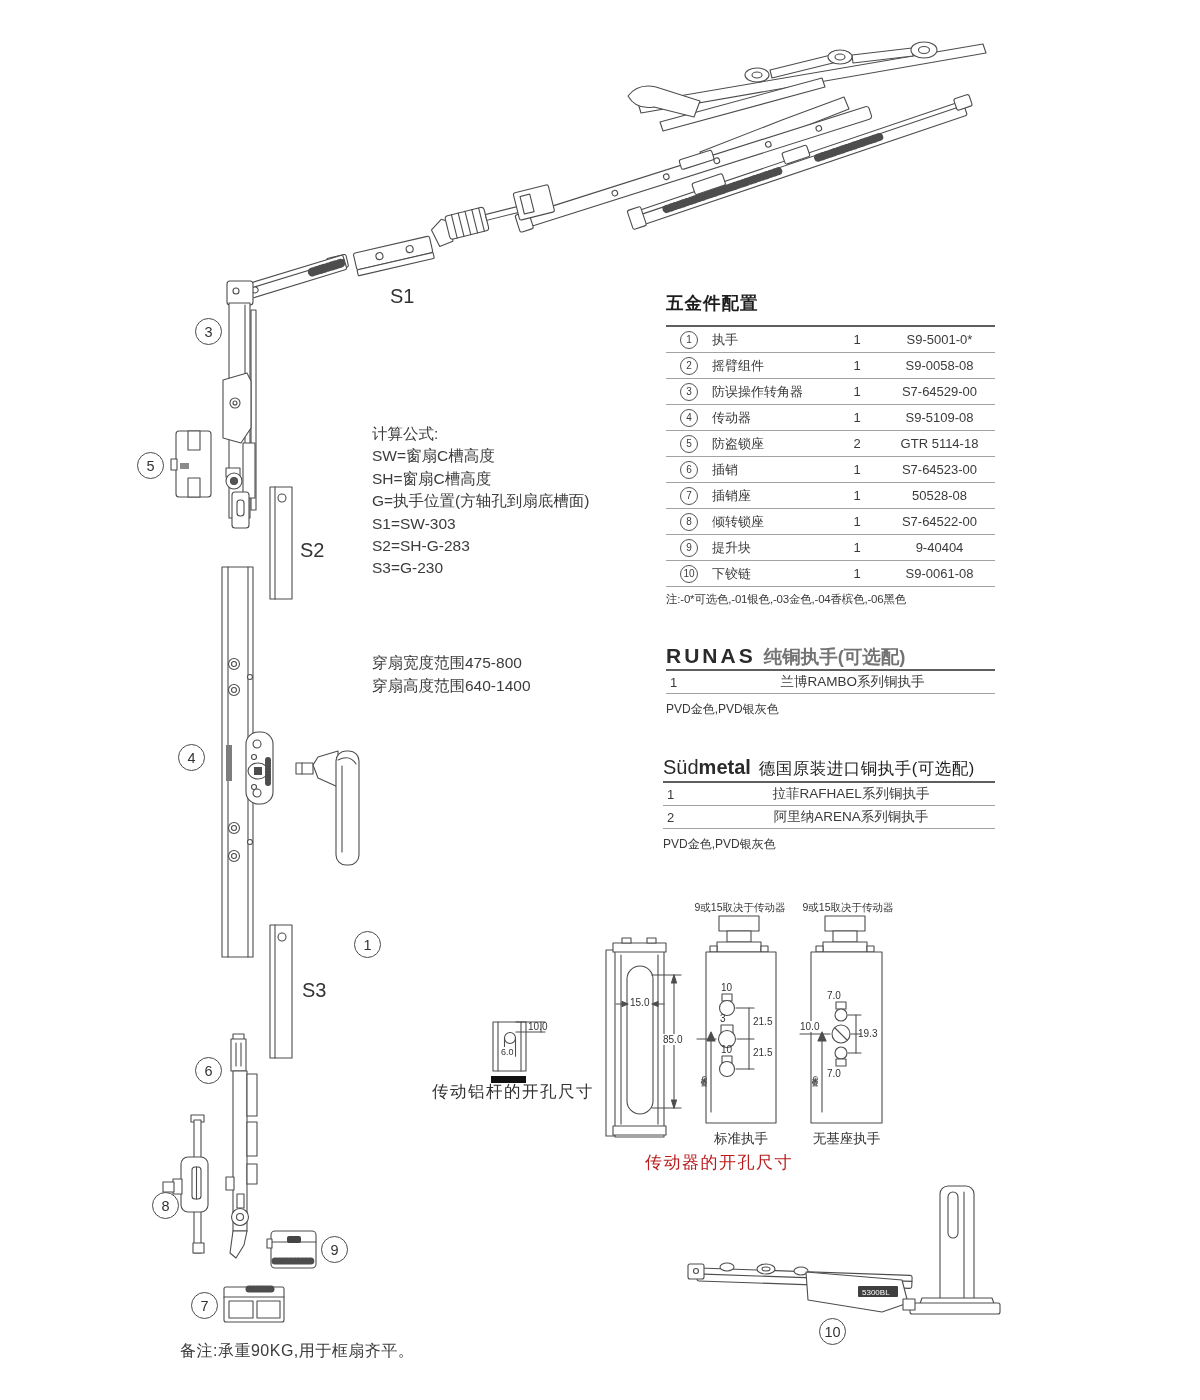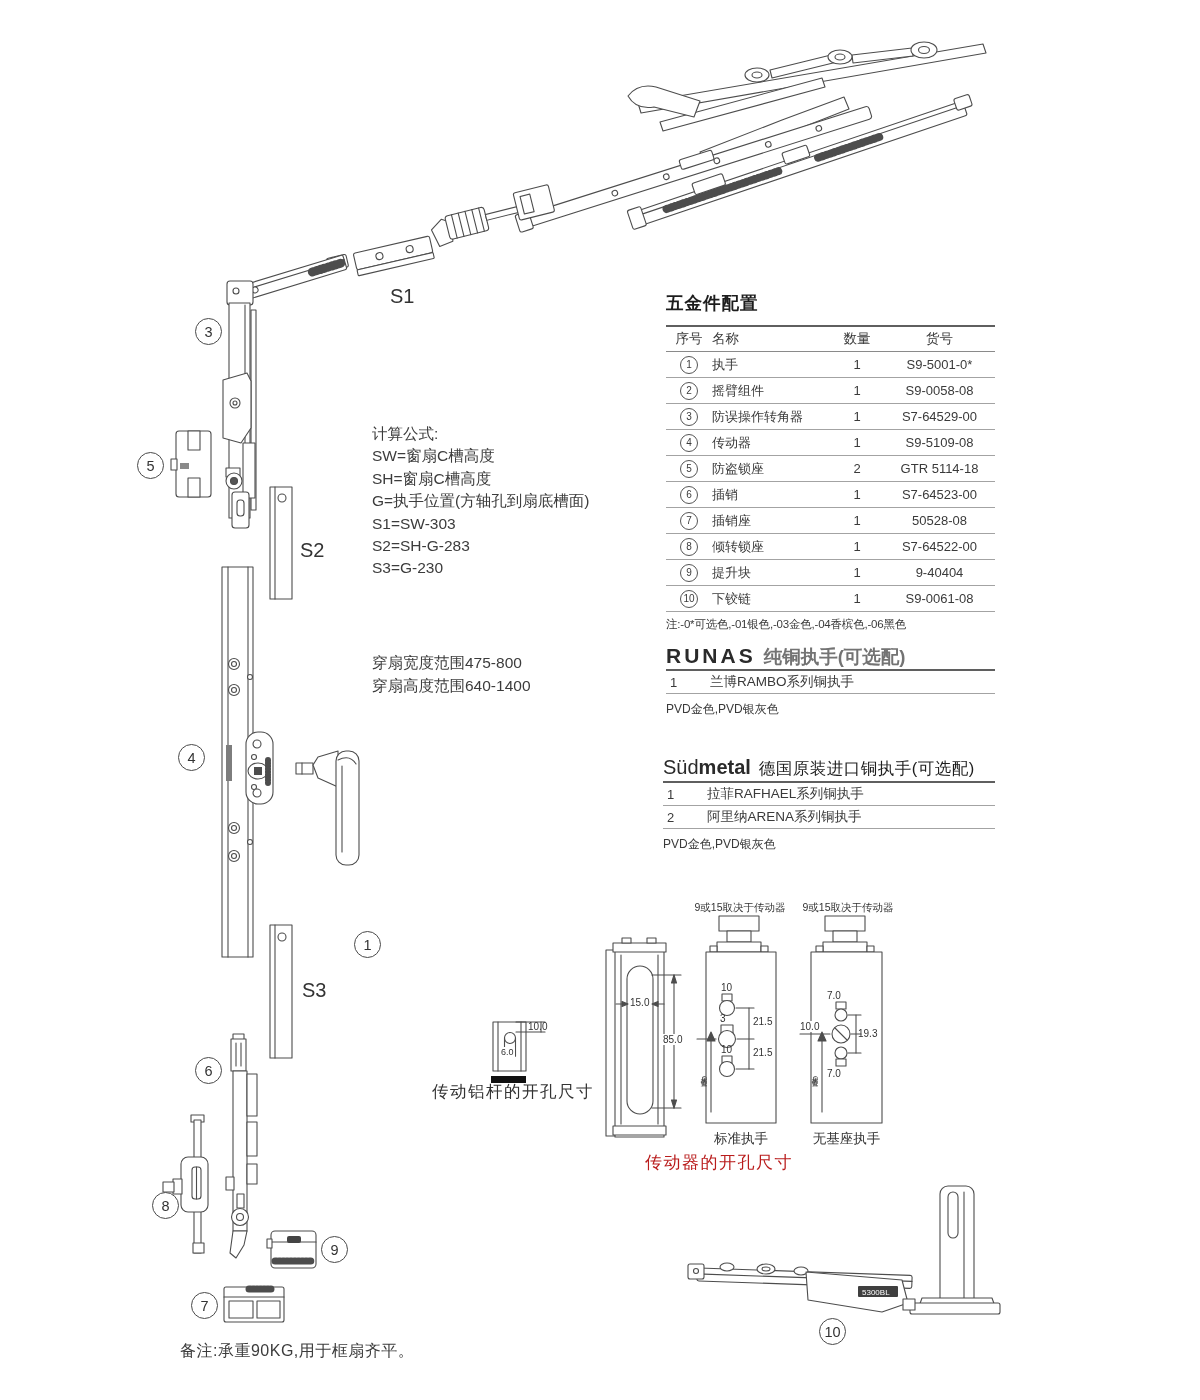--- a/index.html
+++ b/index.html
@@ -28,21 +28,21 @@
   .circ{display:inline-flex;width:16px;height:16px;border:1px solid #555;border-radius:50%;
         align-items:center;justify-content:center;font-size:10px;line-height:1;}
   .tnote{margin-top:5px;font-size:11.5px;color:#3a3a3a;letter-spacing:-0.2px;}
   
   #runas-block{left:666px;top:644px;width:329px;}
   .brandline{display:flex;align-items:baseline;gap:8px;height:25px;}
   .runas-logo{font-size:21px;font-weight:bold;letter-spacing:3px;color:#2a2a2a;}
   .brand-title{font-size:18.5px;font-weight:bold;color:#737373;}
   .brow{display:flex;align-items:center;height:22px;border-bottom:1px solid #a3a3a3;font-size:13px;}
   .brow .bno{width:40px;padding-left:4px;}
-  .brow .bname{flex:1;font-size:13.5px;}
+  .brow .bname{flex:1;text-align:center;font-size:13.5px;}
   .btbl{border-top:2px solid #5f5f5f;}
   .finish{margin-top:7px;font-size:12px;color:#3a3a3a;}
   #sud-block{left:663px;top:756px;width:332px;}
   .sud-logo{font-size:20px;color:#2a2a2a;}
   .sud-logo b{font-weight:bold;}
   .sud-title{font-size:16.5px;font-weight:normal;color:#1d1d1d;letter-spacing:0.5px;}
   
   .dim{position:absolute;font-size:10px;color:#333;}
   .dim.bg{background:#fff;padding:0 1px;}
   .vaxis{position:absolute;writing-mode:vertical-rl;font-size:6.5px;color:#444;letter-spacing:1px;}
@@ -363,26 +363,20 @@
     <div>S3=G-230</div>
   </div>
   <div class="abs" id="ranges">
     <div>穿扇宽度范围475-800</div>
     <div>穿扇高度范围640-1400</div>
   </div>
 
   <div class="abs" id="parts-table">
     <div class="title">五金件配置</div>
     <div class="tbl">
-      <div class="trow thead">
-        <div class="c-no">序号</div>
-        <div class="c-name">名称</div>
-        <div class="c-qty">数量</div>
-        <div class="c-code">货号</div>
-      </div>
       <div class="trow">
         <div class="c-no"><span class="circ">1</span></div>
         <div class="c-name">执手</div>
         <div class="c-qty">1</div>
         <div class="c-code">S9-5001-0*</div>
       </div>
       <div class="trow">
         <div class="c-no"><span class="circ">2</span></div>
         <div class="c-name">摇臂组件</div>
         <div class="c-qty">1</div>

